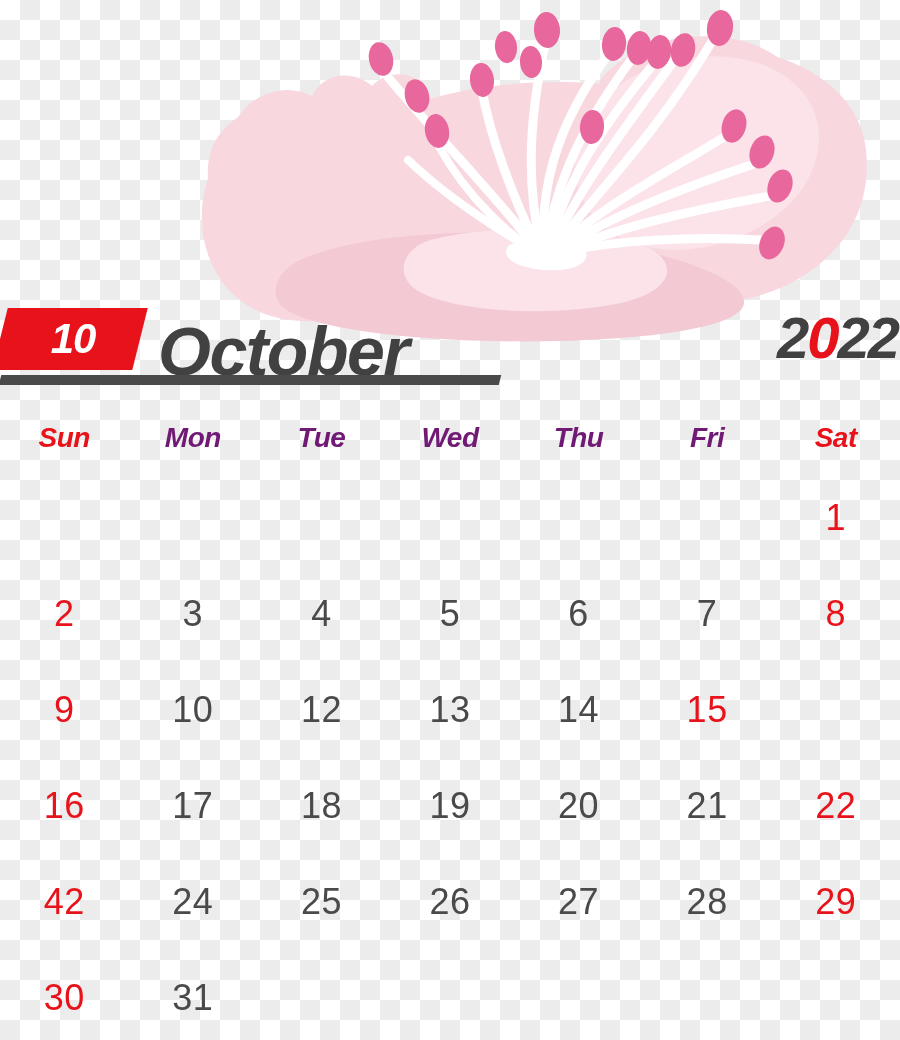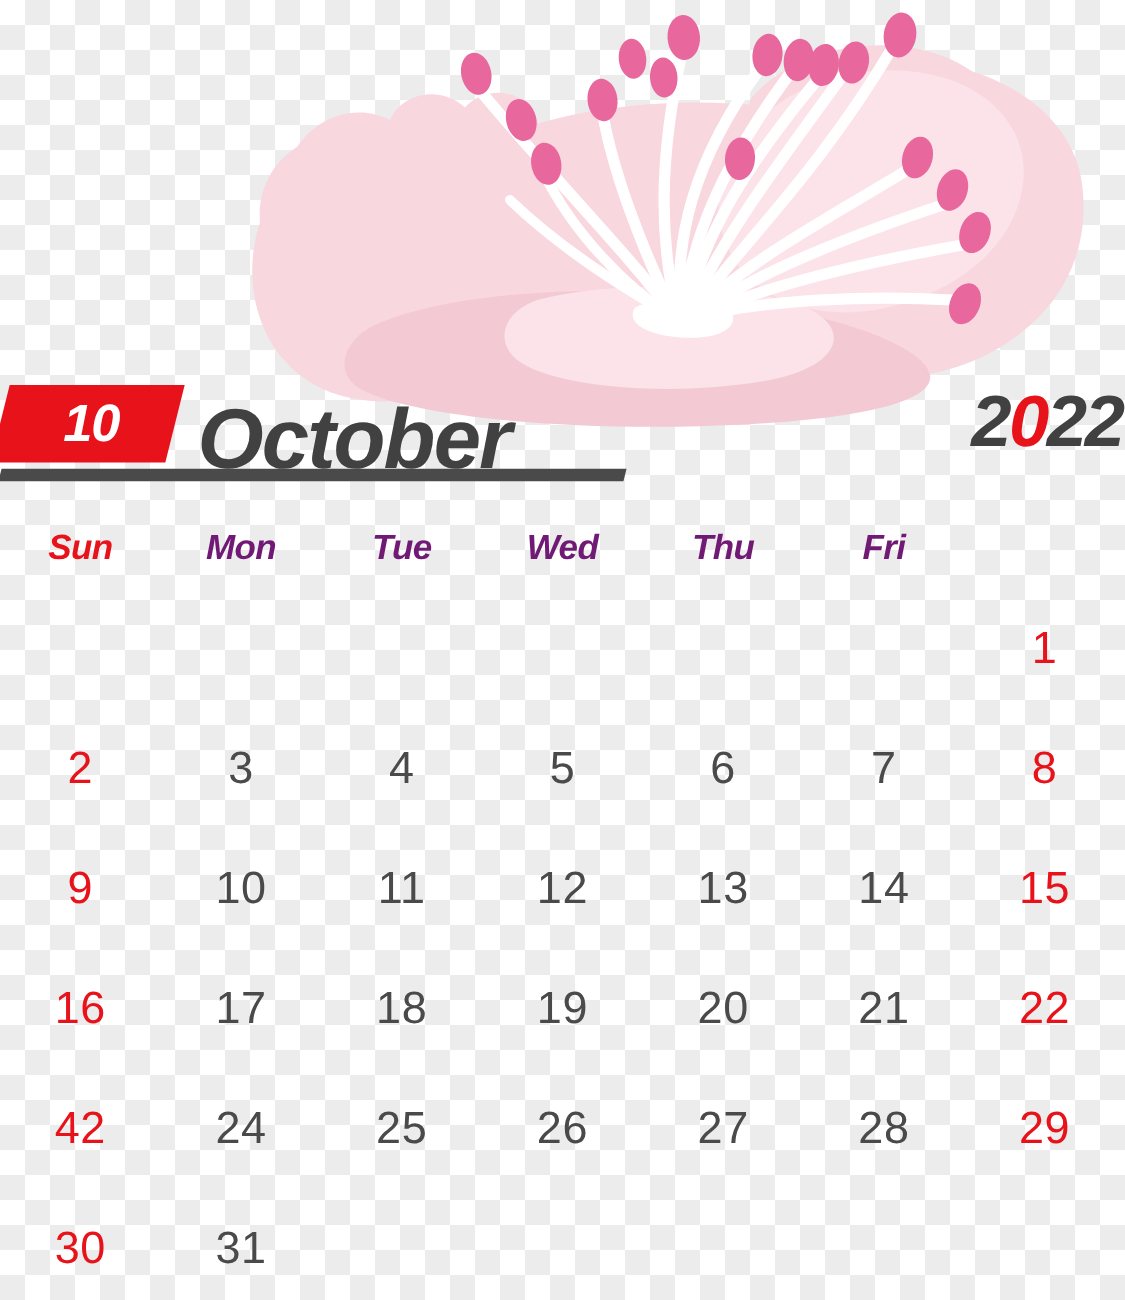--- a/index.html
+++ b/index.html
@@ -225,20 +225,21 @@
   </div>
 
   <div id="calendar">
     <div id="weekday-row" class="row">
         <div class="weekday weekend">Sun</div>
         <div class="weekday">Mon</div>
         <div class="weekday">Tue</div>
         <div class="weekday">Wed</div>
         <div class="weekday">Thu</div>
         <div class="weekday">Fri</div>
+        <div class="weekday weekend">Sat</div>
       </div>
     <div id="date-rows">
         <div class="row date-row">
           <div class="cell weekend empty"></div>
           <div class="cell empty"></div>
           <div class="cell empty"></div>
           <div class="cell empty"></div>
           <div class="cell empty"></div>
           <div class="cell empty"></div>
           <div class="cell weekend">1</div>
@@ -248,21 +249,20 @@
           <div class="cell">3</div>
           <div class="cell">4</div>
           <div class="cell">5</div>
           <div class="cell">6</div>
           <div class="cell">7</div>
           <div class="cell weekend">8</div>
         </div>
         <div class="row date-row">
           <div class="cell weekend">9</div>
           <div class="cell">10</div>
-          <div class="cell">11</div>
           <div class="cell">12</div>
           <div class="cell">13</div>
           <div class="cell">14</div>
           <div class="cell weekend">15</div>
         </div>
         <div class="row date-row">
           <div class="cell weekend">16</div>
           <div class="cell">17</div>
           <div class="cell">18</div>
           <div class="cell">19</div>

